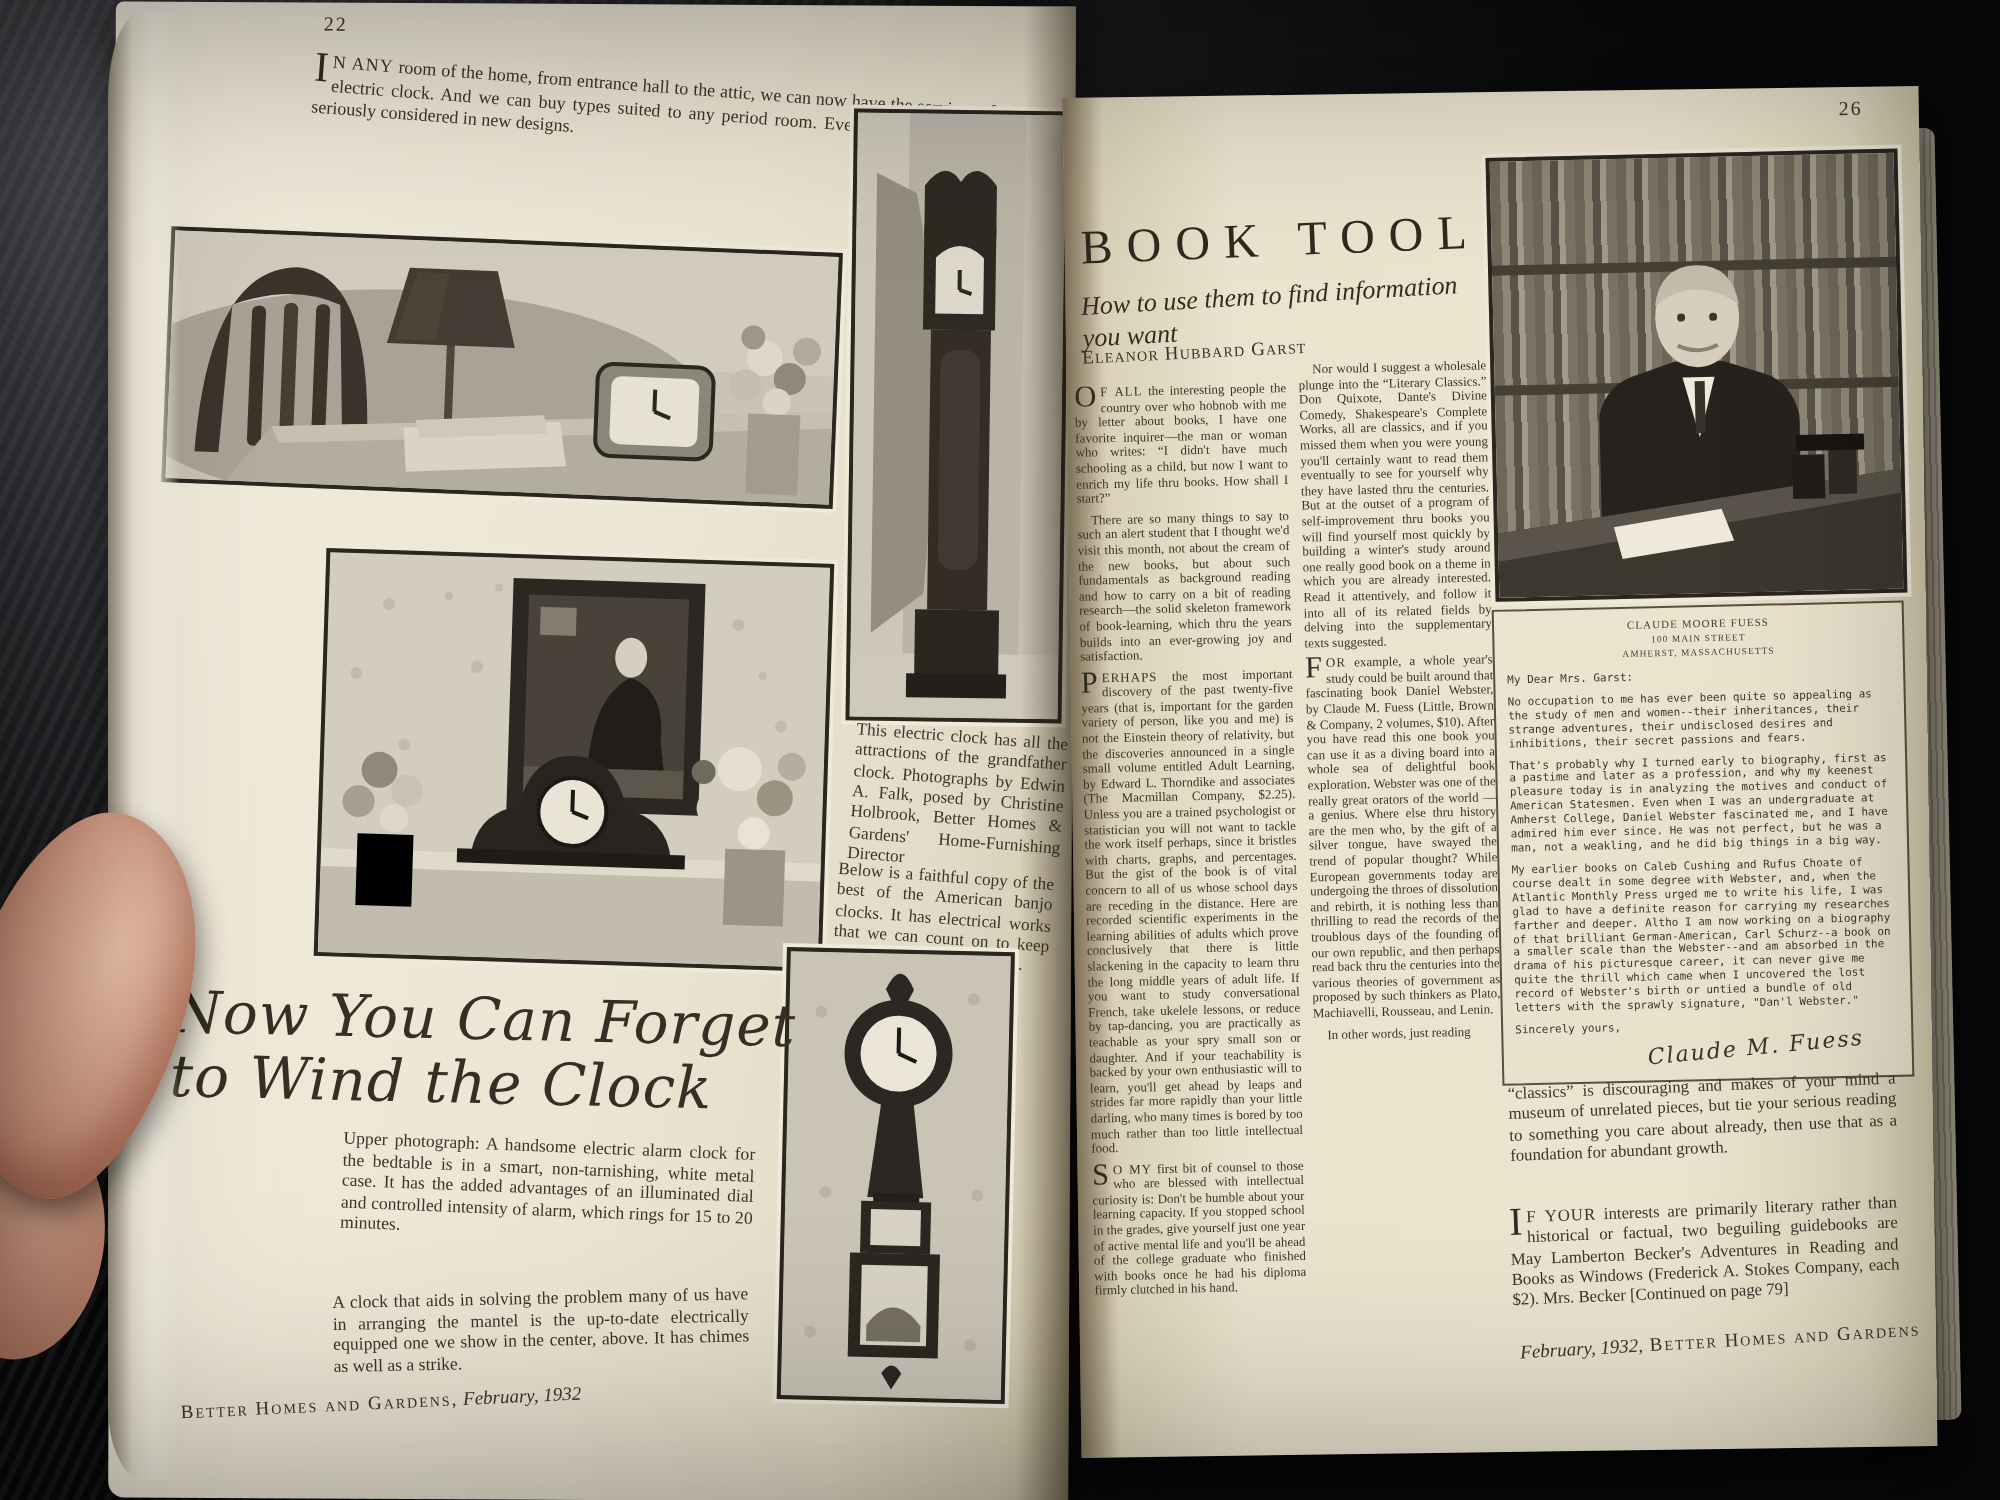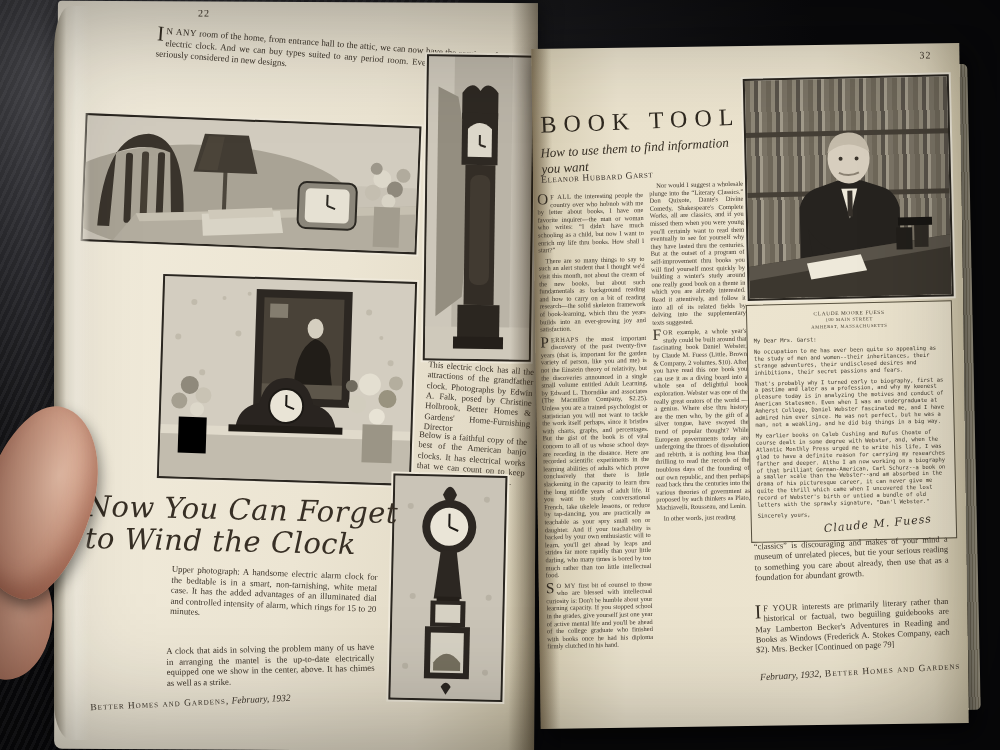--- a/index.html
+++ b/index.html
@@ -77,21 +77,21 @@
   .footer-r{font-size:9.5px;color:#3c342a;transform:rotate(-2.5deg);}
 </style>
 </head>
 <body>
 
 <div class="scene">
   <div class="fabric"></div>
   <div class="page-stack-right"></div>
 
   <div class="page page-left">
-    <div class="pnum" style="left:104px;top:6px;margin-left:36px;">22</div>
+    <div class="pnum" style="left:104px;top:6px;">22</div>
 
     <div class="blk intro just" style="left:100px;top:24px;">
       <span class="dc">I</span><span class="ld">N ANY</span><span> room of the home, from entrance hall to the attic, we can now have the services of an electric clock. And we can buy types suited to any period room. Even the kitchen clock is seriously considered in new designs.</span>
     </div>
 
     <div class="photo" style="left:26px;top:118px;width:332px;height:124px;transform:rotate(2deg);">
       <svg viewBox="0 0 332 124" preserveAspectRatio="none">
         <rect x="0" y="0" width="332" height="124" fill="#c9c3b6"></rect>
         <rect x="0" y="0" width="332" height="60" fill="#d2ccbf"></rect>
         <ellipse cx="120" cy="80" rx="150" ry="55" fill="#a9a395"></ellipse>
@@ -224,21 +224,21 @@
     <div class="blk cap just" style="left:116px;top:566px;width:206px;font-size:8.8px;transform:rotate(2deg);">Upper photograph:  A handsome electric alarm clock for the bedtable is in a smart, non-tarnishing, white metal case.  It has the added advantages of an illuminated dial and controlled intensity of alarm, which rings for 15 to 20 minutes.</div>
 
     <div class="blk cap just" style="left:112px;top:642px;width:208px;font-size:8.8px;transform:rotate(-1.5deg);">A clock that aids in solving the problem many of us have in arranging the mantel is the up-to-date electrically equipped one we show in the center, above.  It has chimes as well as a strike.</div>
 
     <div class="blk footer-l" style="left:36px;top:696px;">
       <span class="sc">Better Homes and Gardens,</span><span class="it"> February, 1932</span>
     </div>
   </div>
 
   <div class="page page-right">
-    <div class="pnum" style="left:388px;top:6px;">32</div>
+    <div class="pnum" style="left:388px;top:6px;">26</div>
 
     <div class="blk title" style="left:8px;top:60px;">BOOK TOOLS</div>
     <div class="blk subtitle" style="left:8px;top:92px;width:210px;">
       <div>How to use them to find information</div>
       <div>you want</div>
     </div>
     <div class="blk byline" style="left:8px;top:124px;">Eleanor Hubbard Garst</div>
 
     <div class="blk col" style="left:6px;top:144px;width:106px;height:520px;">
       <p><span class="dc">O</span><span class="ld">F ALL</span><span> the interesting people the country over who hobnob with me by letter about books, I have one favorite inquirer—the man or woman who writes: “I didn't have much schooling as a child, but now I want to enrich my life thru books. How shall I start?”</span></p>

